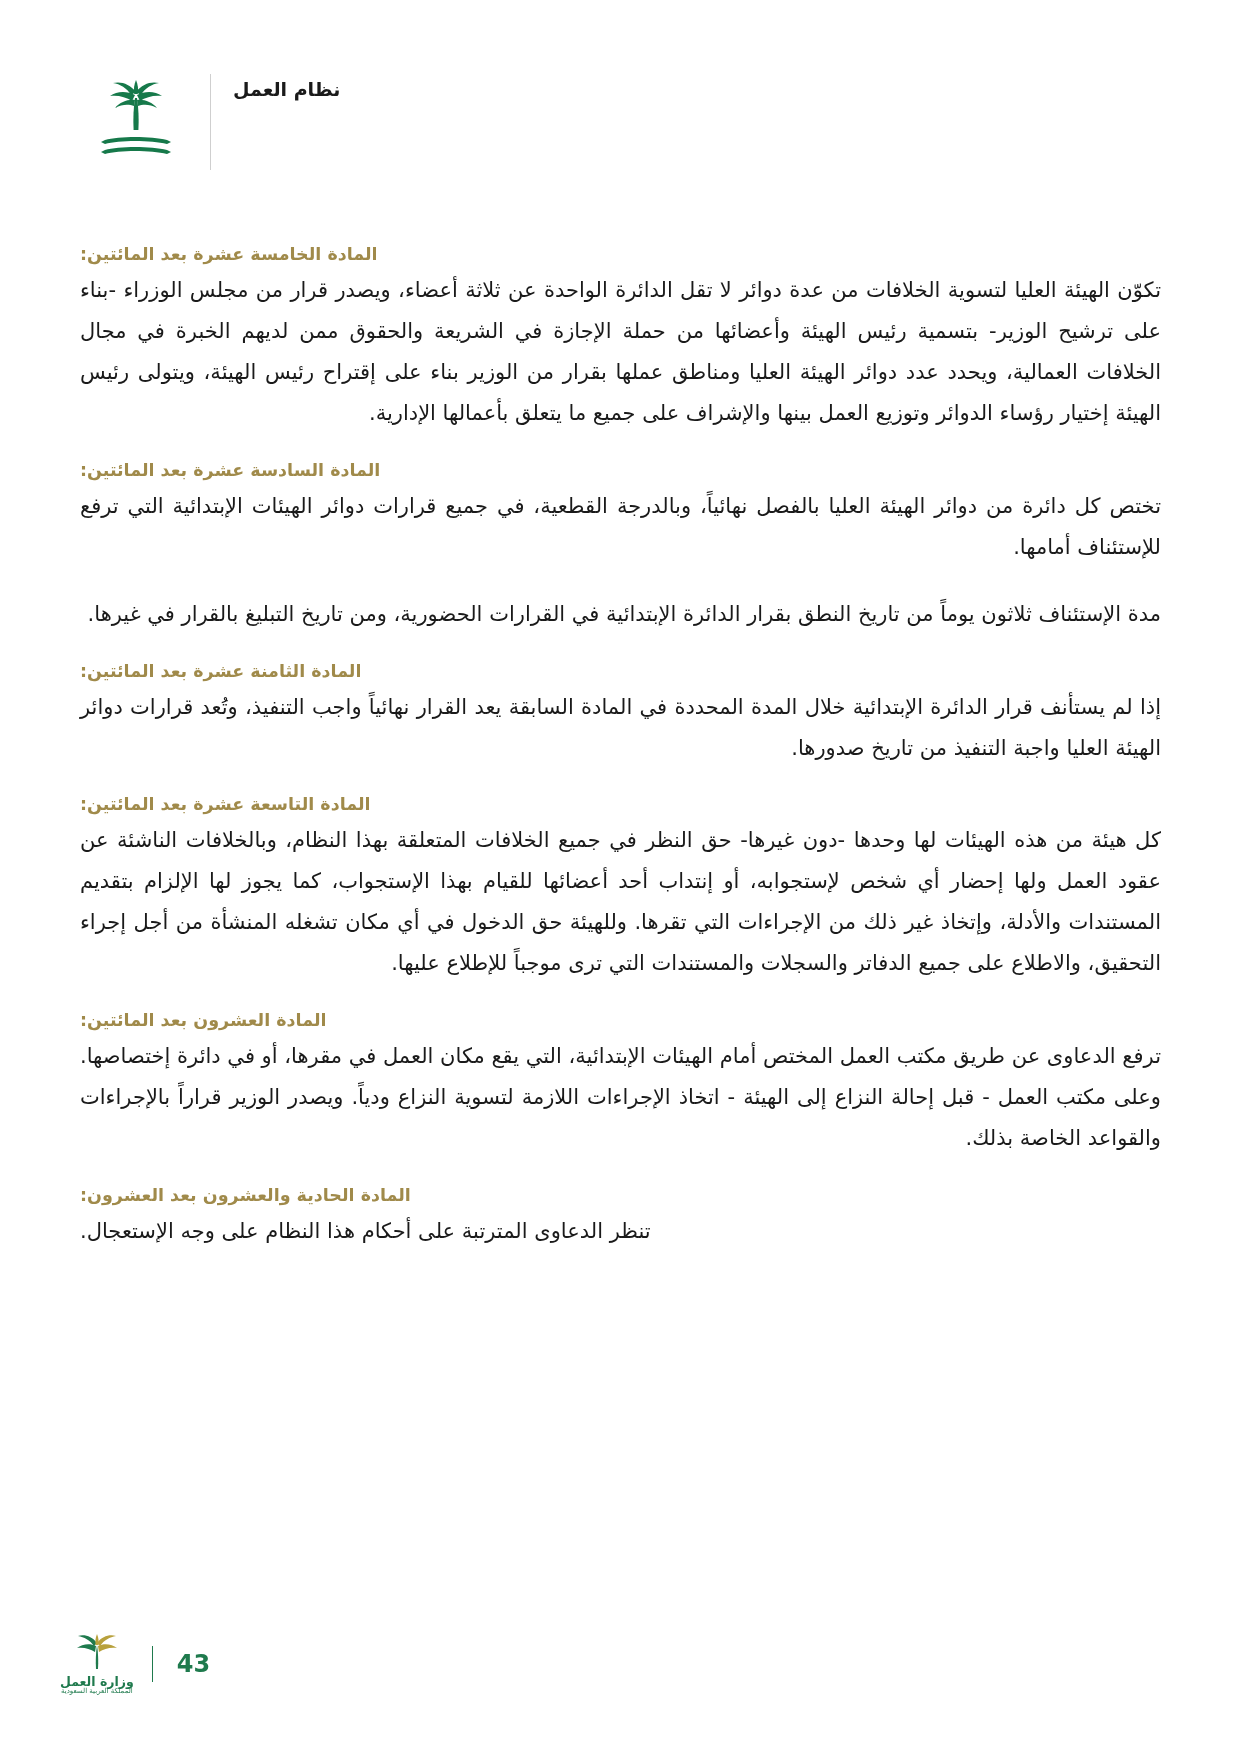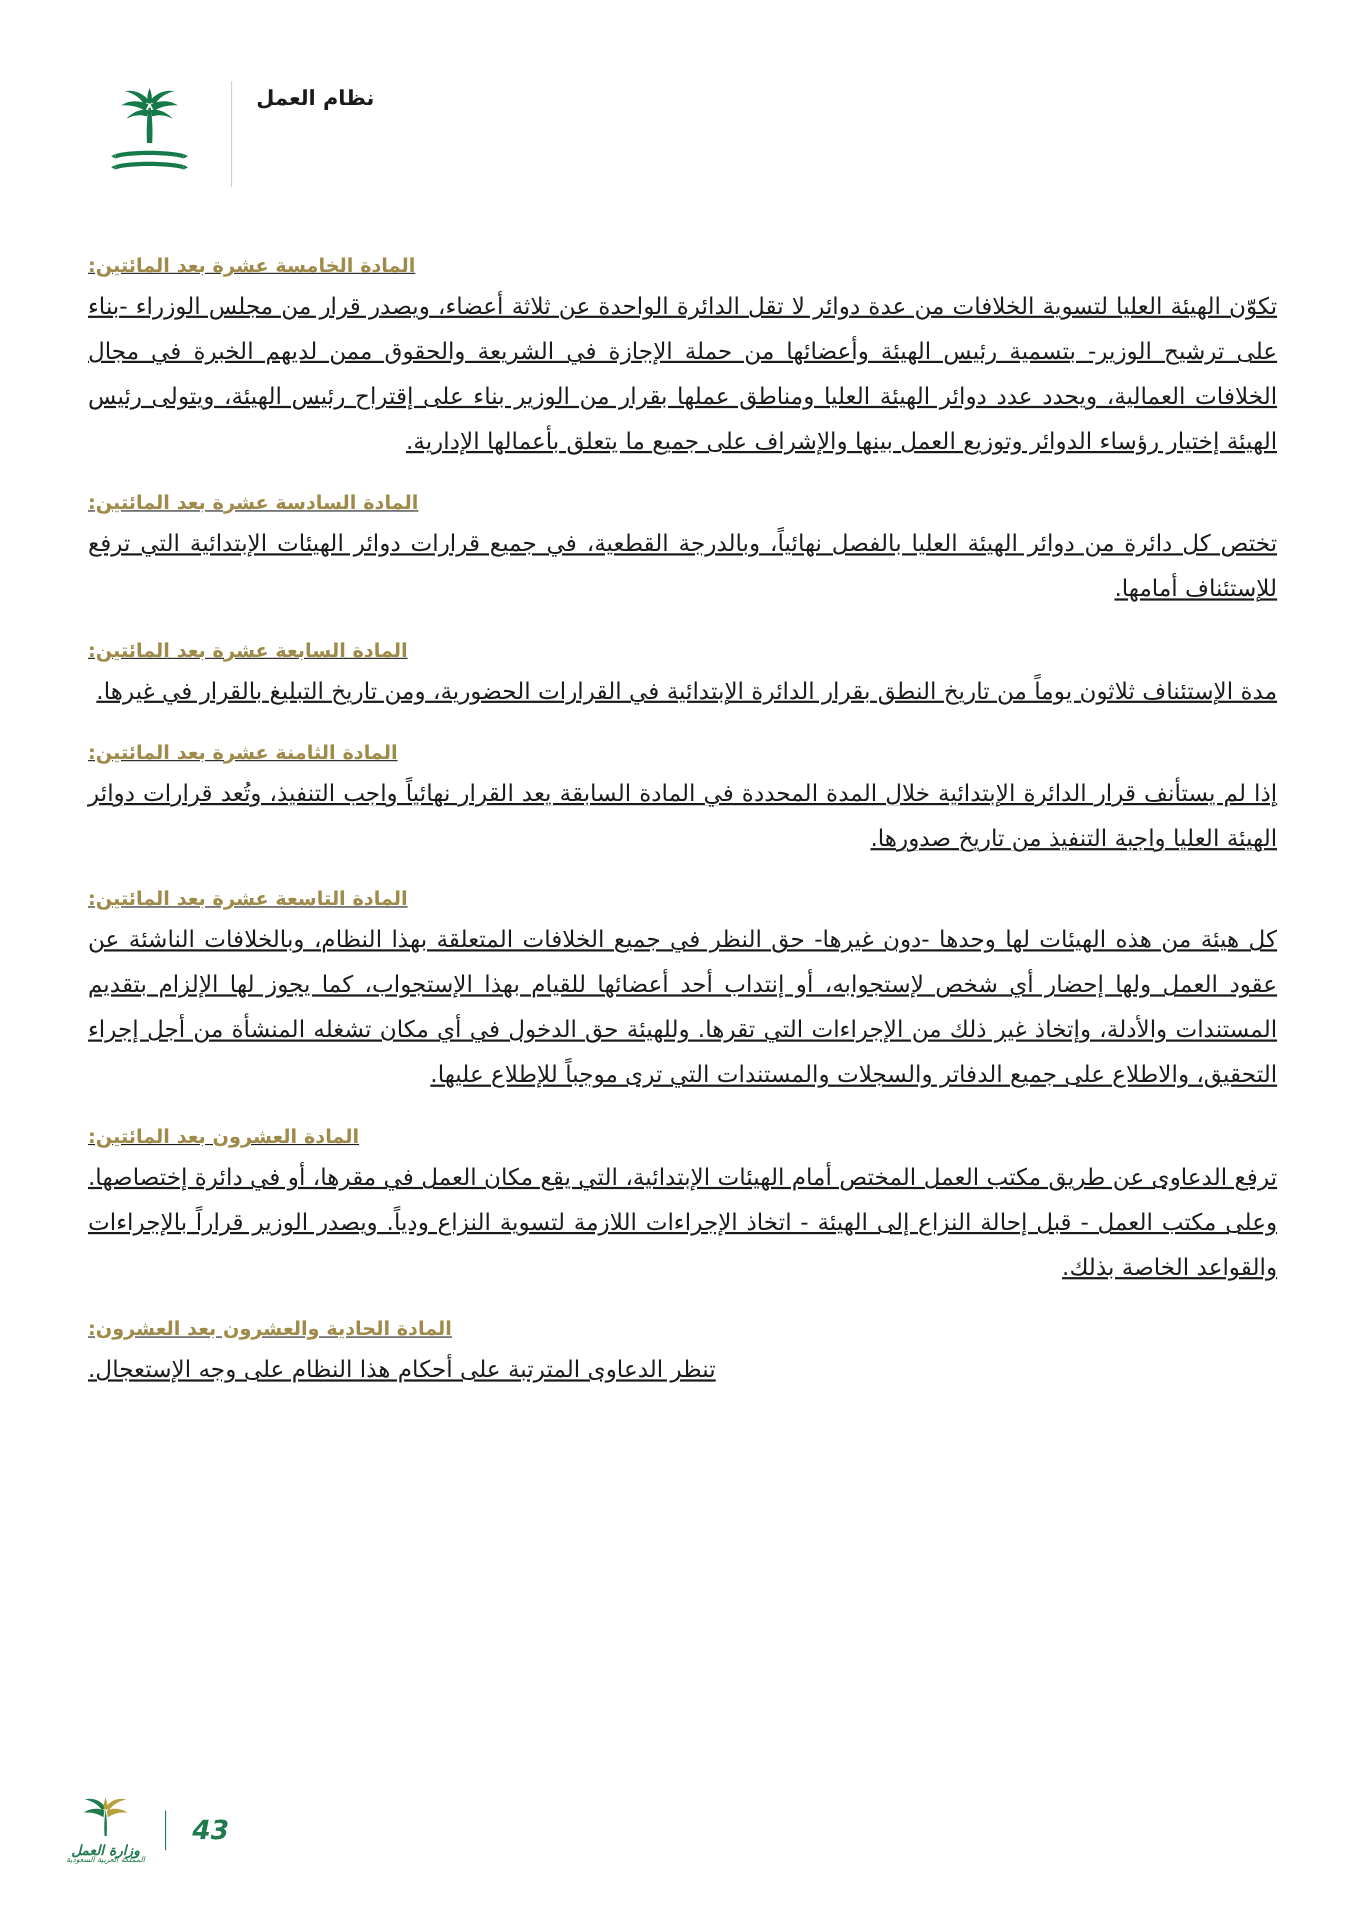--- a/index.html
+++ b/index.html
@@ -53,25 +53,24 @@
   .header-sub {
     font-size: 14.5px;
     color: #2b2b2b;
     line-height: 1.75;
     white-space: nowrap;
   }
 
   
   .content {
     position: absolute;
-    top: 232px;
+    top: 244px;
     right: 80px;
     left: 80px;
     direction: rtl;
-    text-decoration: underline;
   }
   .article {
     margin-bottom: 26px;
   }
   .article-title {
     color: #a08a4a;
     font-weight: bold;
     font-size: 17.5px;
     text-align: left;
     margin-bottom: 6px;
@@ -95,21 +94,20 @@
     position: absolute;
     bottom: 58px;
     right: 0;
     left: 0;
     display: flex;
     flex-direction: row-reverse;
     align-items: center;
     justify-content: flex-start;
     padding-left: 0;
     padding-right: 0;
-    font-style: italic;
   }
   .footer-inner {
     margin-right: auto;
     margin-left: 60px;
     display: flex;
     flex-direction: row-reverse;
     align-items: center;
     gap: 14px;
   }
   .footer-logo {
@@ -183,21 +181,20 @@
     <div class="article-title">المادة الخامسة عشرة بعد المائتين:</div>
     <div class="article-body">تكوّن الهيئة العليا لتسوية الخلافات من عدة دوائر لا تقل الدائرة الواحدة عن ثلاثة أعضاء، ويصدر قرار من مجلس الوزراء -بناء على ترشيح الوزير- بتسمية رئيس الهيئة وأعضائها من حملة الإجازة في الشريعة والحقوق ممن لديهم الخبرة في مجال الخلافات العمالية، ويحدد عدد دوائر الهيئة العليا ومناطق عملها بقرار من الوزير بناء على إقتراح رئيس الهيئة، ويتولى رئيس الهيئة إختيار رؤساء الدوائر وتوزيع العمل بينها والإشراف على جميع ما يتعلق بأعمالها الإدارية.</div>
   </div>
 
   <div class="article">
     <div class="article-title">المادة السادسة عشرة بعد المائتين:</div>
     <div class="article-body">تختص كل دائرة من دوائر الهيئة العليا بالفصل نهائياً، وبالدرجة القطعية، في جميع قرارات دوائر الهيئات الإبتدائية التي ترفع للإستئناف أمامها.</div>
   </div>
 
   <div class="article">
-    <div class="article-title">المادة السابعة عشرة بعد المائتين:</div>
     <div class="article-body">مدة الإستئناف ثلاثون يوماً من تاريخ النطق بقرار الدائرة الإبتدائية في القرارات الحضورية، ومن تاريخ التبليغ بالقرار في غيرها.</div>
   </div>
 
   <div class="article">
     <div class="article-title">المادة الثامنة عشرة بعد المائتين:</div>
     <div class="article-body">إذا لم يستأنف قرار الدائرة الإبتدائية خلال المدة المحددة في المادة السابقة يعد القرار نهائياً واجب التنفيذ، وتُعد قرارات دوائر الهيئة العليا واجبة التنفيذ من تاريخ صدورها.</div>
   </div>
 
   <div class="article">
     <div class="article-title">المادة التاسعة عشرة بعد المائتين:</div>

